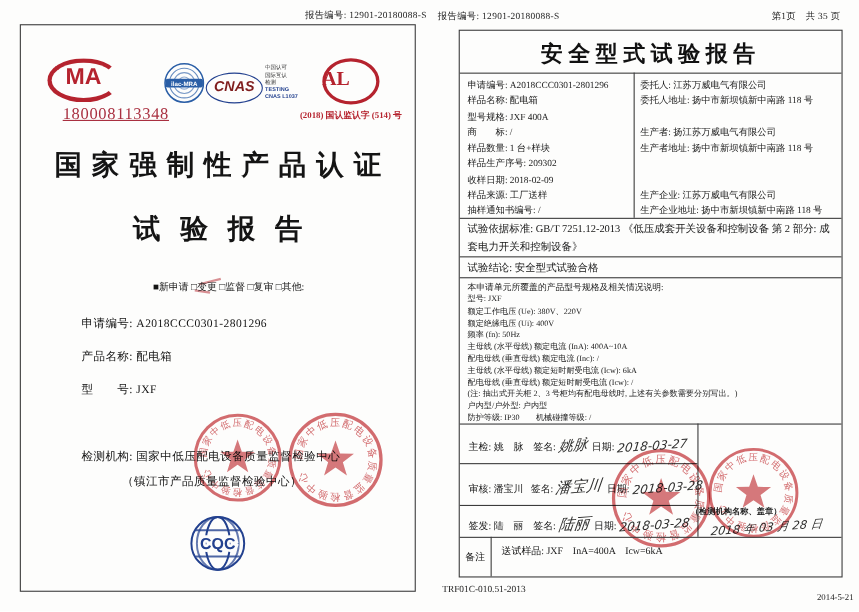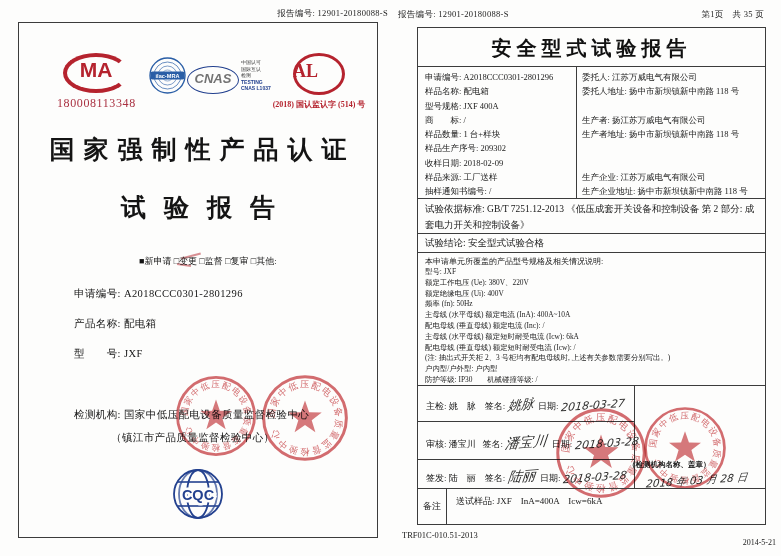--- a/index.html
+++ b/index.html
@@ -9,24 +9,24 @@
   .page-box{position:absolute;border:1.6px solid #3c3c3c;background:transparent;}
   .hdr{font-size:8.5px;color:#222;letter-spacing:.3px;}
   
   .big-title{width:100%;text-align:center;font-size:25px;font-weight:bold;color:#141414;}
   .chk-line{font-size:9px;color:#141414;}
   .fld{font-size:10.5px;color:#151515;letter-spacing:.4px;}
   .cma-wrap{position:absolute;width:66px;height:40px;}
   .cma-ellipse{position:absolute;inset:0;border:4px solid #b5232e;border-right-color:transparent;border-radius:50%;}
   .cma-ma{position:absolute;left:0;right:0;top:5px;text-align:center;font-size:21px;font-weight:bold;
           color:#b5232e;font-family:"Liberation Sans",sans-serif;letter-spacing:0px;}
-  .cma-num{font-size:12px;color:#a93040;letter-spacing:.6px;}
+  .cma-num{font-size:15px;color:#a93040;letter-spacing:.6px;text-decoration:underline;}
   .cnas-oval{position:absolute;border:1.6px solid #23418f;border-radius:50%;width:50px;height:26px;
              text-align:center;line-height:23px;font-size:13px;font-weight:bold;font-style:italic;
-             color:#737373;font-family:"Liberation Sans",sans-serif;}
+             color:#7f1d1d;font-family:"Liberation Sans",sans-serif;}
   .cnas-side{position:absolute;font-size:5px;line-height:6.5px;color:#333;font-family:"Liberation Sans",sans-serif;}
   .cnas-side .en{color:#23418f;font-weight:bold;}
   .al-wrap{position:absolute;width:52px;height:42px;}
   .al-ellipse{position:absolute;inset:0;border:3.5px solid #b5232e;border-radius:50%;}
   .al-letters{position:absolute;left:0;right:0;top:8px;text-align:left;font-size:18px;font-weight:bold;
               color:#b5232e;font-family:"Liberation Serif",serif;}
   .al-caption{font-size:8px;font-weight:bold;color:#b5232e;}
   .stamp{position:absolute;opacity:.82;mix-blend-mode:multiply;}
   .scribble{position:absolute;border-top:2px solid rgba(186,52,60,.55);width:20px;}
   
@@ -45,21 +45,21 @@
 </style>
 </head>
 <body>
 
 <div id="canvas">
 
   <div class="abs hdr" style="left:230px;top:8px;width:158px;text-align:right;">报告编号: 12901-20180088-S</div>
 
   <div class="page-box" style="left:18px;top:22px;width:358px;height:514px;">
 
-    <div class="cma-wrap" style="left:44px;top:30px;">
+    <div class="cma-wrap" style="left:24px;top:30px;">
       <div class="cma-ellipse"></div>
       <div class="cma-ma">MA</div>
     </div>
     <div class="abs cma-num" style="left:38px;top:73px;width:110px;">180008113348</div>
 
     <svg class="abs" style="left:130px;top:34px;" width="37" height="37" viewBox="0 0 37 37">
       <circle cx="18.5" cy="18.5" r="17.5" fill="none" stroke="#2a5ea6" stroke-width="1.4"></circle>
       <circle cx="18.5" cy="18.5" r="13.5" fill="none" stroke="#2a5ea6" stroke-width="1" opacity=".7"></circle>
       <circle cx="18.5" cy="18.5" r="9.5" fill="none" stroke="#2a5ea6" stroke-width="1" opacity=".6"></circle>
       <circle cx="18.5" cy="18.5" r="5.5" fill="none" stroke="#2a5ea6" stroke-width="1" opacity=".5"></circle>

